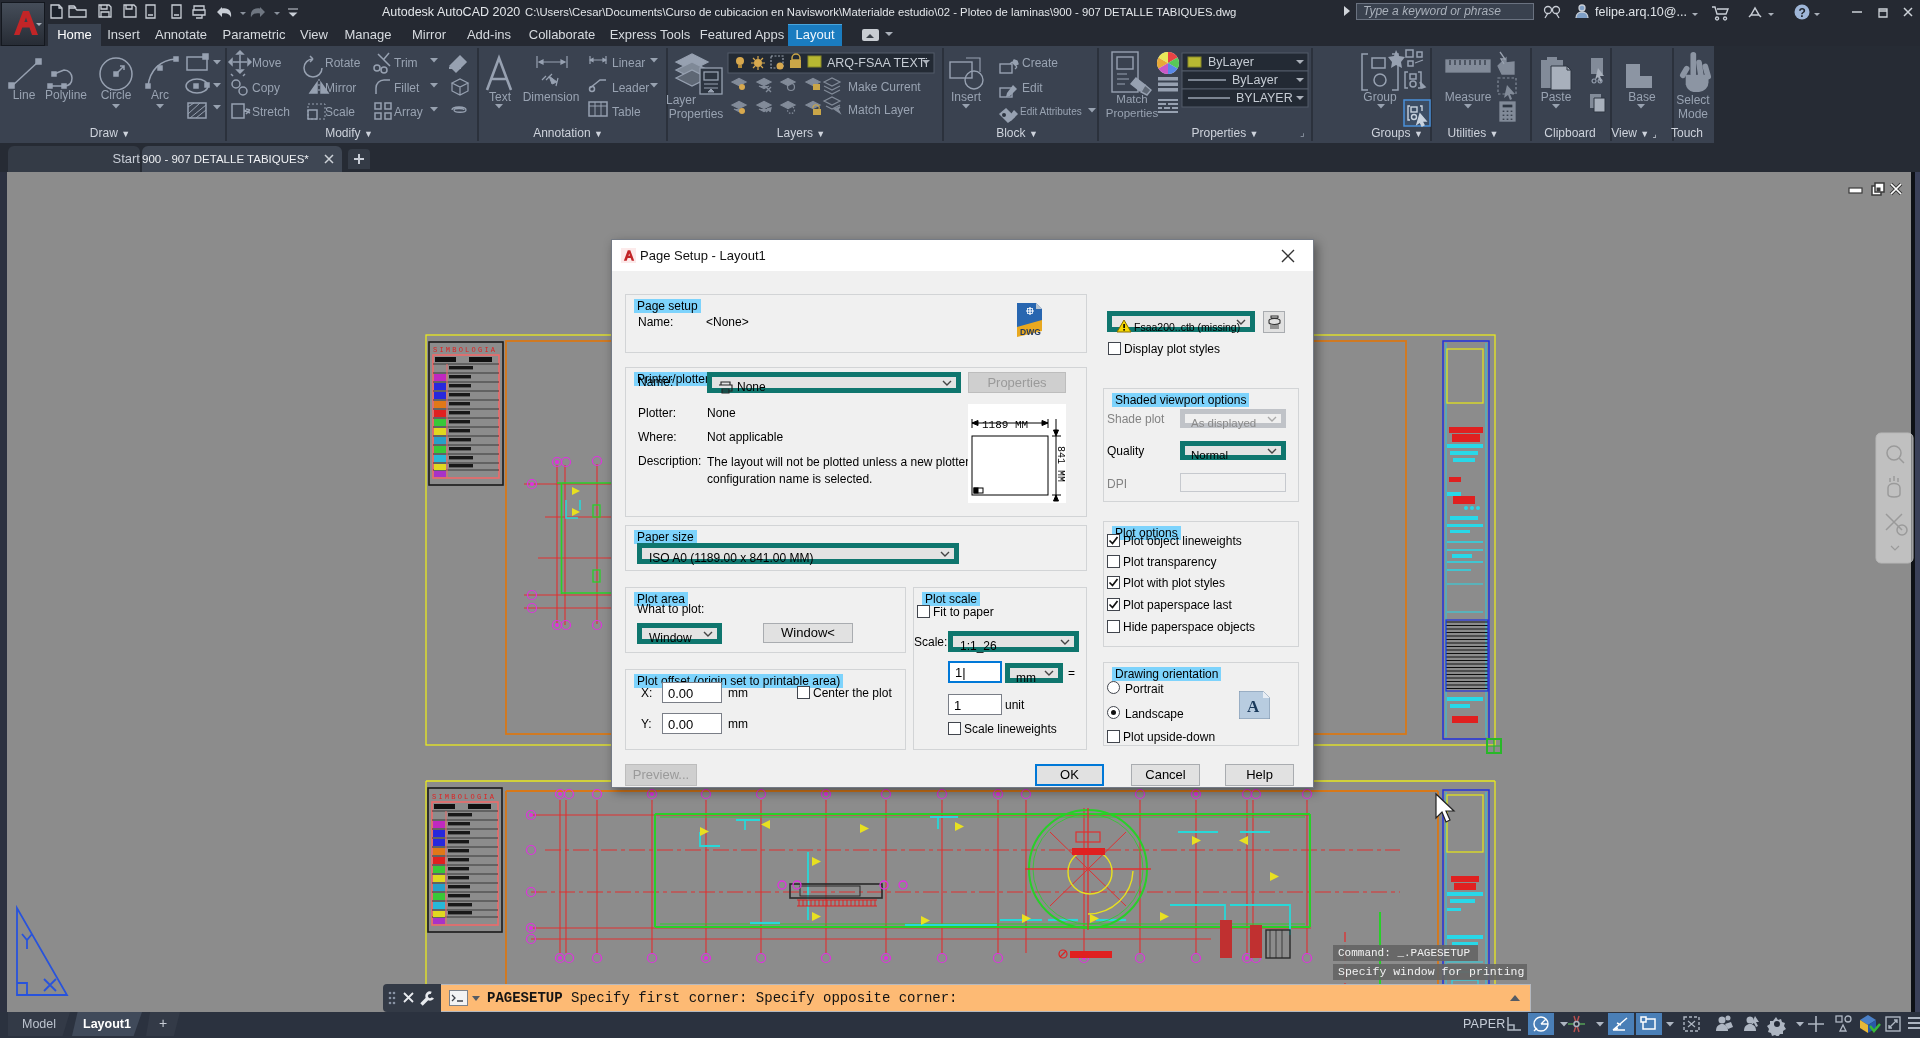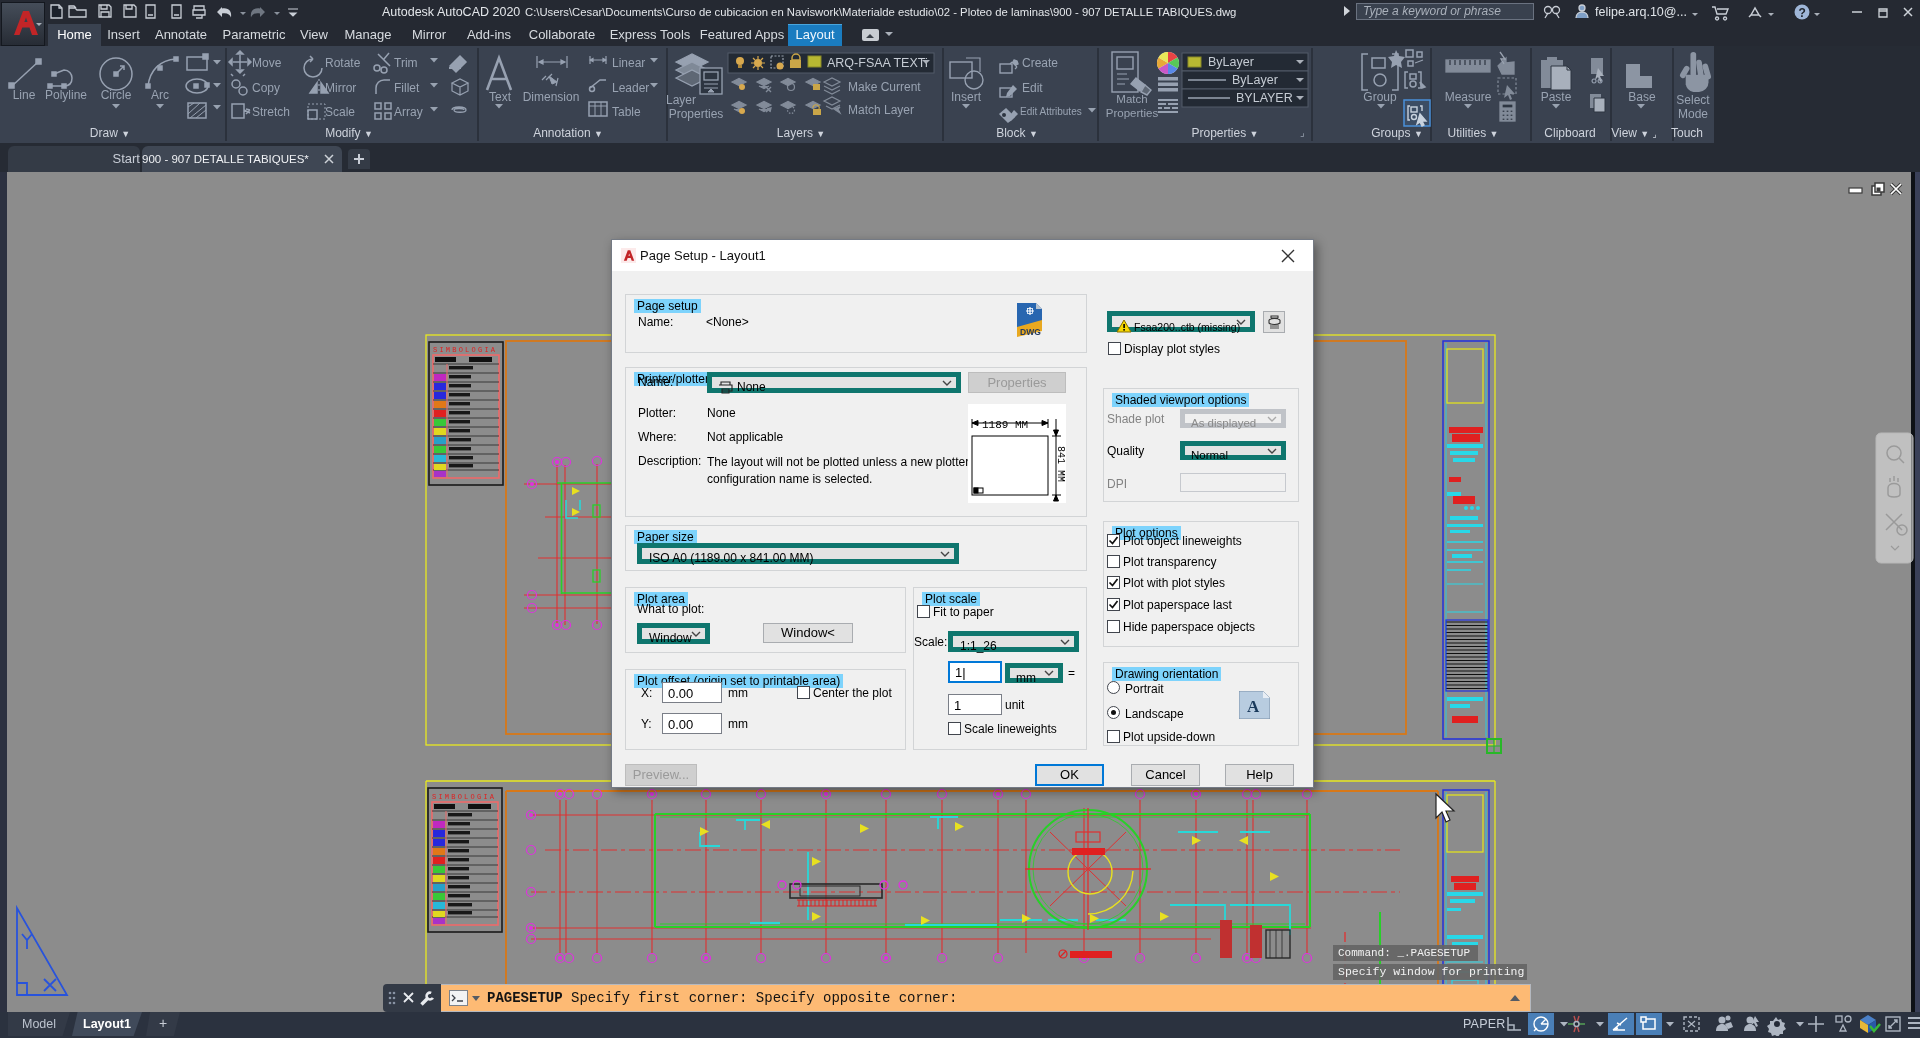--- a/index.html
+++ b/index.html
@@ -903,21 +903,21 @@
     <div class="abs" style="left:7px;top:3px;font-size:12px">ISO A0 (1189.00 x 841.00 MM)</div>
     <svg class="cv" viewBox="0 0 10 10">
         <path d="M1 3 l4 4 4 -4" stroke="#444" stroke-width="1.4" fill="none"></path>
       </svg>
   </div>
 
   <div class="grp" style="left:13px;top:347px;width:281px;height:66px">
       <div class="glab">Plot area</div>
     </div>
   <div class="clab" style="left:25px;top:362px">What to plot:</div>
-  <div class="combo" style="left:25px;top:383px;width:73px;height:21px">
+  <div class="combo" style="left:25px;top:383px;width:85px;height:21px">
     <div class="abs" style="left:7px;top:3px;font-size:12px">Window</div>
     <svg class="cv" viewBox="0 0 10 10">
         <path d="M1 3 l4 4 4 -4" stroke="#444" stroke-width="1.4" fill="none"></path>
       </svg>
   </div>
   <div class="btn" style="left:151px;top:383px;width:90px;height:20px;line-height:18px">Window&lt;</div>
 
   <div class="grp" style="left:13px;top:429px;width:281px;height:81px">
       <div class="glab">Plot offset (origin set to printable area)</div>
     </div>

